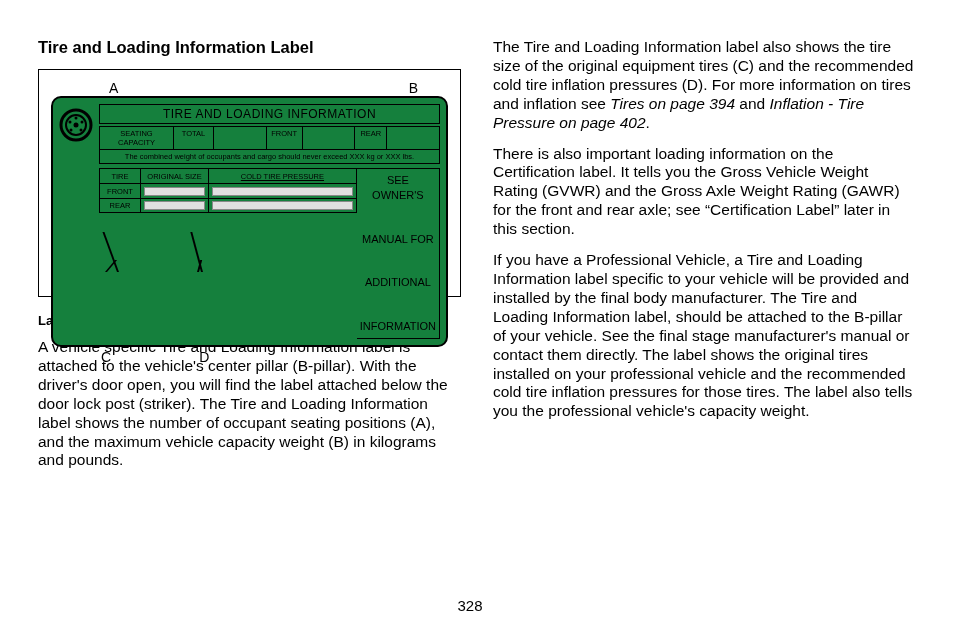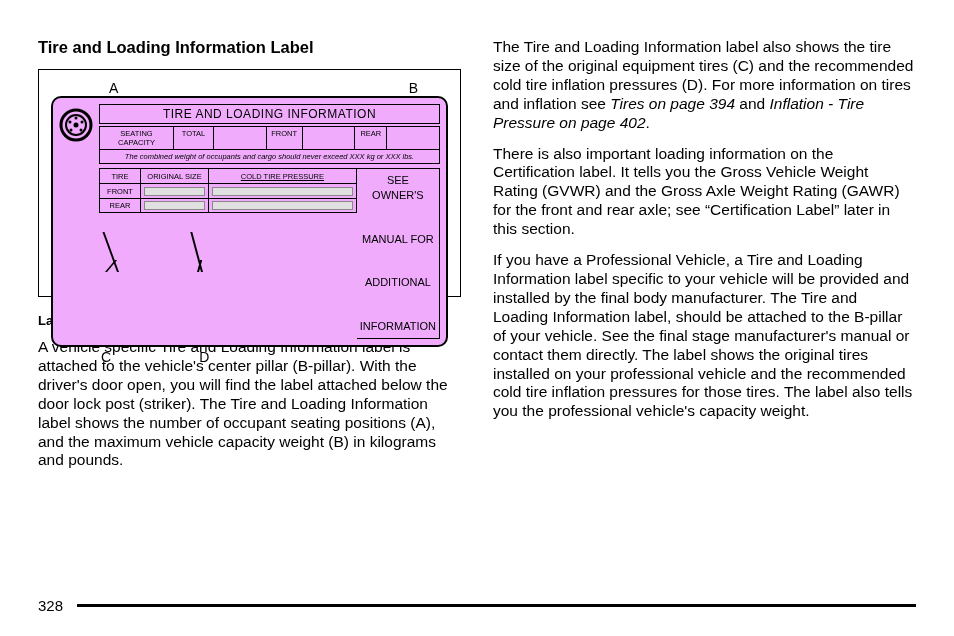--- a/index.html
+++ b/index.html
@@ -58,21 +58,21 @@
     right: 84px; top: 26px;
     width: 2px; height: 40px;
     background: #000;
     transform: skewX(12deg);
   }
   .placard {
     border: 2px solid #000;
     border-radius: 10px;
     margin: 0 2px;
     padding: 6px 6px 6px 6px;
-    background: #f0abfc;
+    background: #15803d;
     position: relative;
     display: flex;
     gap: 6px;
   }
   .tire-icon {
     min-width: 34px;
     display: flex;
     align-items: flex-start;
     padding-top: 4px;
   }
@@ -102,21 +102,20 @@
   .frn { flex: 0 0 36px; }
   .frnv { flex: 1; }
   .rer { flex: 0 0 32px; }
   .rerv { flex: 1; }
   .weight-note {
     font-size: 7.5px;
     text-align: center;
     border: 1.5px solid #000;
     border-top: none;
     padding: 2px 16px;
-    font-style: italic;
   }
   .tire-grid {
     display: flex;
     margin-top: 4px;
     font-size: 7.5px;
     border-radius: 24px;
   }
   .tg-left {
     flex: 1;
     border-right: none;
@@ -210,20 +209,21 @@
     margin-bottom: 12px;
   }
   .ital { font-style: italic; }
   .footer {
     position: absolute;
     bottom: 22px;
     left: 38px;
     right: 38px;
     display: flex;
     align-items: center;
+    flex-direction: column;
   }
   .page-num {
     font-size: 15px;
     margin-right: 14px;
   }
   .footer-line {
     flex: 1;
     height: 3px;
     background: #000;
   }

